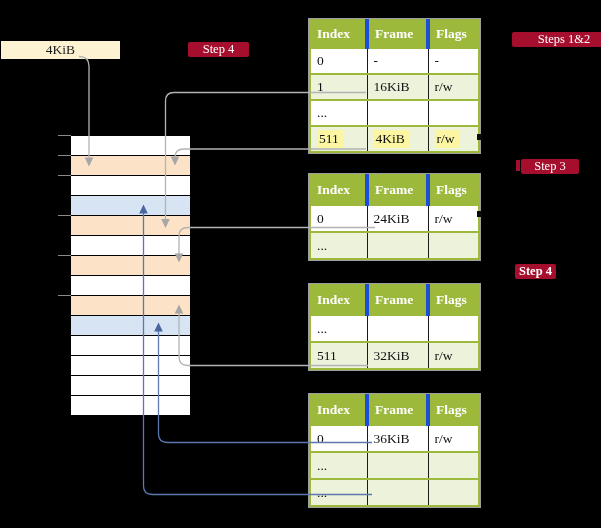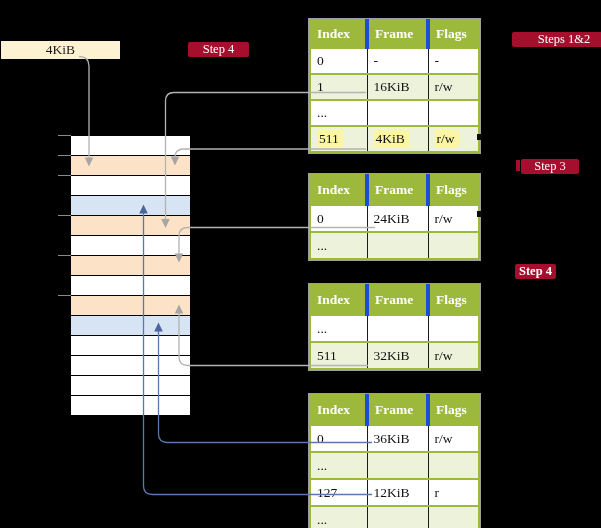--- a/index.html
+++ b/index.html
@@ -202,25 +202,20 @@
     <tr>
       <td>0</td>
       <td>36KiB</td>
       <td>r/w</td>
     </tr>
     <tr class="alt">
       <td>...</td>
       <td></td>
       <td></td>
     </tr>
-    <tr>
-      <td>127</td>
-      <td>12KiB</td>
-      <td>r</td>
-    </tr>
     <tr class="alt">
       <td>...</td>
       <td></td>
       <td></td>
     </tr>
   </tbody>
     </table>
 
   <svg class="overlay" width="601" height="528" viewBox="0 0 601 528">
 

